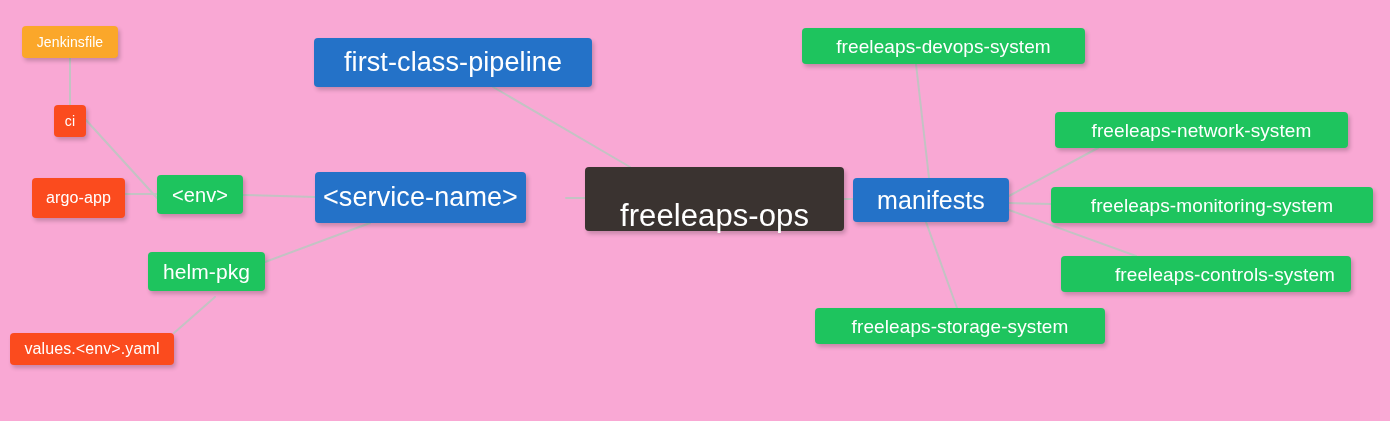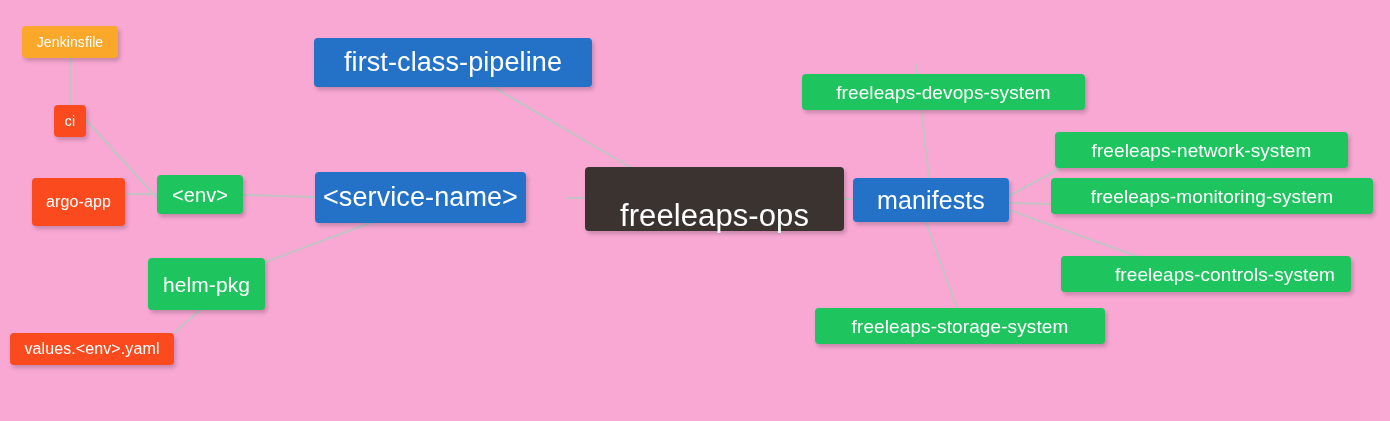--- a/index.html
+++ b/index.html
@@ -65,51 +65,51 @@
       <line x1="1009" y1="210" x2="1136" y2="256" stroke="#c3c3c3" stroke-width="2" stroke-linecap="round"></line>
       <line x1="926" y1="222" x2="957" y2="308" stroke="#c3c3c3" stroke-width="2" stroke-linecap="round"></line>
     </svg>
   <div id="nodes">
       <div class="node" style="left: 22px; top: 26px; width: 96px; height: 32px; background: rgb(251, 167, 42); font-size: 14px;">
         <span class="node-label">Jenkinsfile</span>
       </div>
       <div class="node" style="left: 54px; top: 105px; width: 32px; height: 32px; background: rgb(251, 75, 30); font-size: 14px;">
         <span class="node-label">ci</span>
       </div>
-      <div class="node" style="left: 32px; top: 178px; width: 93px; height: 48px; background: rgb(251, 75, 30); font-size: 16px;">
+      <div class="node" style="left: 32px; top: 178px; width: 93px; height: 40px; background: rgb(251, 75, 30); font-size: 16px;">
         <span class="node-label">argo-app</span>
       </div>
       <div class="node" style="left: 157px; top: 175px; width: 86px; height: 39px; background: rgb(30, 196, 94); font-size: 20px;">
         <span class="node-label">&lt;env&gt;</span>
       </div>
-      <div class="node" style="left: 148px; top: 258px; width: 117px; height: 52px; background: rgb(30, 196, 94); font-size: 21px;">
+      <div class="node" style="left: 148px; top: 252px; width: 117px; height: 39px; background: rgb(30, 196, 94); font-size: 21px;">
         <span class="node-label">helm-pkg</span>
       </div>
       <div class="node" style="left: 10px; top: 333px; width: 164px; height: 32px; background: rgb(251, 75, 30); font-size: 16px;">
         <span class="node-label">values.&lt;env&gt;.yaml</span>
       </div>
       <div class="node" style="left: 314px; top: 38px; width: 278px; height: 49px; background: rgb(36, 114, 200); font-size: 27px;">
         <span class="node-label">first-class-pipeline</span>
       </div>
       <div class="node" style="left: 315px; top: 172px; width: 211px; height: 51px; background: rgb(36, 114, 200); font-size: 27px;">
         <span class="node-label">&lt;service-name&gt;</span>
       </div>
       <div class="node" style="left: 585px; top: 167px; width: 259px; height: 64px; background: rgb(58, 51, 48); font-size: 31px; align-items: flex-end;">
         <span class="node-label">freeleaps-ops</span>
       </div>
       <div class="node" style="left: 853px; top: 178px; width: 156px; height: 44px; background: rgb(36, 114, 200); font-size: 25px;">
         <span class="node-label">manifests</span>
       </div>
-      <div class="node" style="left: 802px; top: 28px; width: 283px; height: 36px; background: rgb(30, 196, 94); font-size: 19px; margin-top: 46px;">
+      <div class="node" style="left: 802px; top: 28px; width: 283px; height: 36px; background: rgb(30, 196, 94); font-size: 19px;">
         <span class="node-label">freeleaps-devops-system</span>
       </div>
-      <div class="node" style="left: 1055px; top: 112px; width: 293px; height: 36px; background: rgb(30, 196, 94); font-size: 19px; margin-top: 20px;">
+      <div class="node" style="left: 1055px; top: 112px; width: 293px; height: 36px; background: rgb(30, 196, 94); font-size: 19px;">
         <span class="node-label">freeleaps-network-system</span>
       </div>
-      <div class="node" style="left: 1051px; top: 178px; width: 322px; height: 36px; background: rgb(30, 196, 94); font-size: 19px;">
+      <div class="node" style="left: 1051px; top: 187px; width: 322px; height: 36px; background: rgb(30, 196, 94); font-size: 19px;">
         <span class="node-label">freeleaps-monitoring-system</span>
       </div>
       <div class="node" style="left: 1061px; top: 256px; width: 290px; height: 36px; background: rgb(30, 196, 94); font-size: 19px; padding-left: 38px;">
         <span class="node-label">freeleaps-controls-system</span>
       </div>
       <div class="node" style="left: 815px; top: 308px; width: 290px; height: 36px; background: rgb(30, 196, 94); font-size: 19px;">
         <span class="node-label">freeleaps-storage-system</span>
       </div>
     </div>
 </div>

